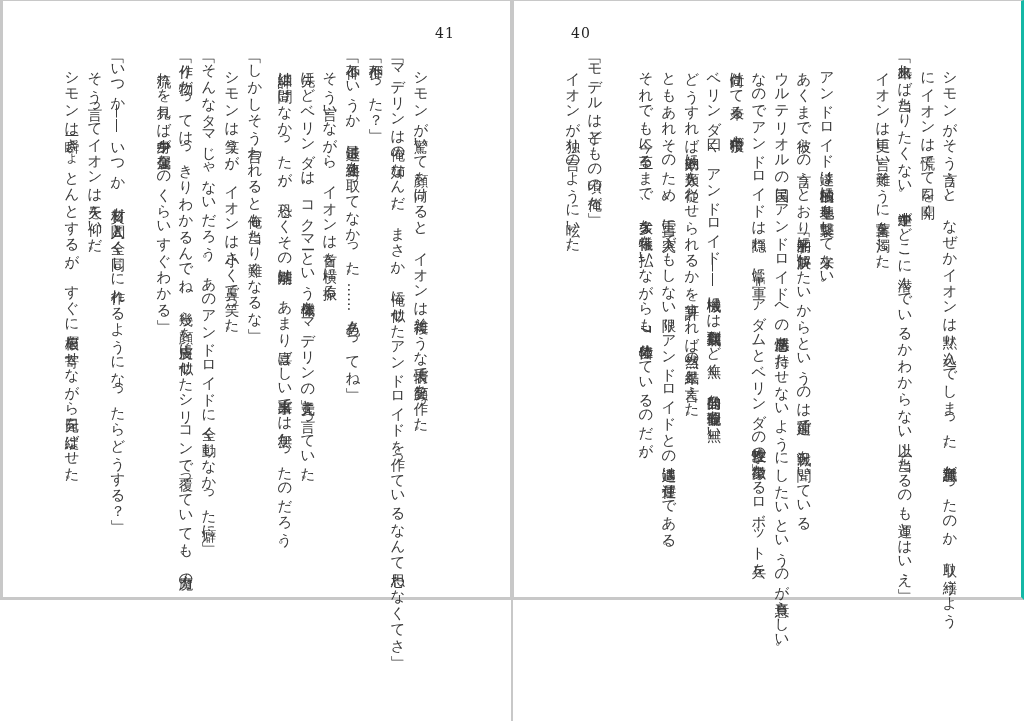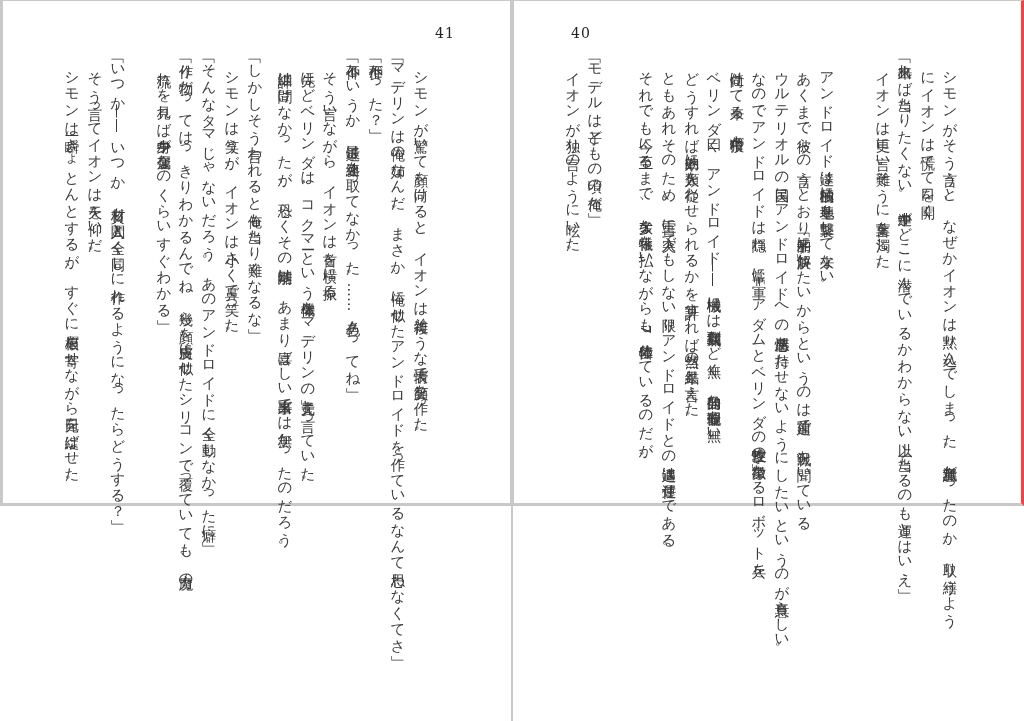--- a/index.html
+++ b/index.html
@@ -1,25 +1,25 @@
 <!DOCTYPE html>
 <html><head>
 <meta charset="utf-8">
 <style>
   html, body { margin:0; padding:0; }
   body {
     width:1024px; height:721px; background:#ffffff; position:relative; overflow:hidden;
     font-family: "DejaVu Serif", "Liberation Serif", serif; color:#2a2a2a;
   }
   .page {
-    position:absolute; top:0; height:506px; background:#fff;
+    position:absolute; top:0; height:600px; background:#fff;
     border:1px solid #c8c8c8; box-sizing:border-box;
   }
   #page-left { left:0; width:511px; border-left:3px solid #c8c8c8; border-bottom:3px solid #c8c8c8; }
-  #page-right { left:513px; width:511px; border-right:3px solid #ef4444; border-bottom:3px solid #c8c8c8; }
+  #page-right { left:513px; width:511px; border-right:3px solid #14b8a6; border-bottom:3px solid #c8c8c8; }
   .divider { position:absolute; left:511px; top:0; width:2px; height:721px; background:#c8c8c8; }
   .page-number {
     position:absolute; top:24px; font-size:14px; letter-spacing:1px; color:#222;
     font-family:"DejaVu Serif", serif;
   }
   .col {
     position:absolute; top:62px;
     writing-mode: vertical-rl; -webkit-writing-mode: vertical-rl;
     font-size:14.5px; line-height:20px; white-space:nowrap;
     font-family: "DejaVu Sans", "Liberation Sans", sans-serif;

